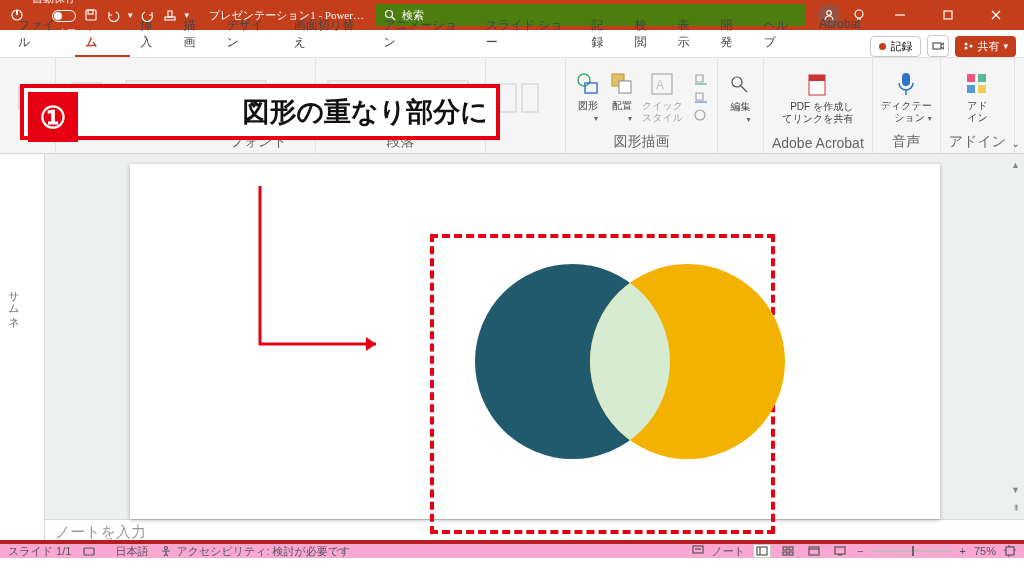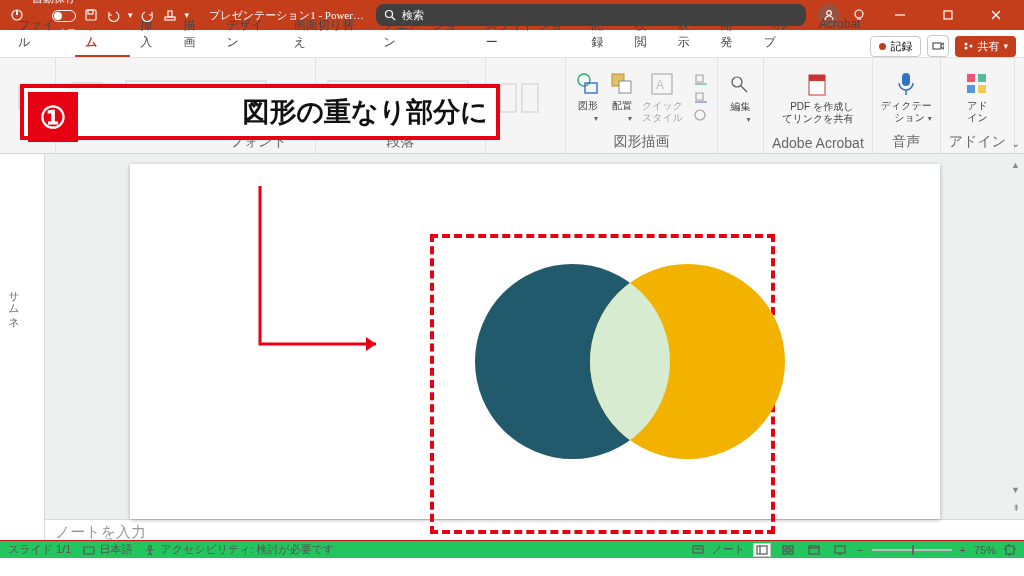--- a/index.html
+++ b/index.html
@@ -6,21 +6,21 @@
 html, body { width: 1024px; height: 576px; overflow: hidden; background: #fff; }
 
 
 .titlebar { height: 30px; background: #c43e1c; display: flex; align-items: center; color: #fff; font-size: 11px; }
 .tb-left { display: flex; align-items: center; gap: 8px; padding-left: 10px; }
 .tb-icon { width: 14px; height: 14px; display:inline-flex; align-items:center; justify-content:center; opacity:.95; }
 .autosave { display:flex; align-items:flex-end; gap:4px;flex-direction:column; }
 .toggle { width:24px; height:12px; border:1px solid #fff; border-radius:7px; position:relative; }
 .toggle::after { content:""; position:absolute; left:1px; top:1px; width:8px; height:8px; border-radius:50%; background:#fff; }
 .tb-center { flex:1; display:flex; justify-content:center; }
-.searchbox { height:22px; width:430px; background:#404040; border-radius:8px; display:flex; align-items:center; padding:0 8px; gap:6px; color:#fff; font-size:11px; }
+.searchbox { height:22px; width:430px; background:#4d7c0f; border-radius:0; display:flex; align-items:center; padding:0 8px; gap:6px; color:#fff; font-size:11px; }
 .tb-right { display:flex; align-items:center; gap:4px; padding-right:6px; }
 .winbtn { width:44px; height:30px; display:flex; align-items:center; justify-content:center; }
 .avatar { width:22px; height:22px; border-radius:50%; background:#9a513f; display:flex; align-items:center; justify-content:center; }
 
 
 .tabsrow { height:28px; background:#fff; display:flex; align-items:flex-end; font-size:12px; border-bottom:1px solid #e3e3e3; }
 .tabs { display:flex; gap:0; padding-left:8px; flex:1; }
 .tab { padding:5px 10px 4px; color:#444; cursor:default; }
 .tab.active { color:#c43e1c; border-bottom:2px solid #c43e1c; font-weight:600; }
 .tabs-right { display:flex; align-items:center; gap:6px; padding-right:8px; font-size:11px; }
@@ -55,21 +55,21 @@
 
 .callout { position:absolute; left:20px; top:84px; width:480px; background:#fff; border:4px solid #e60012; z-index:50; padding:6px 8px 6px 62px; }
 .callout .num { position:absolute; left:4px; top:4px; width:50px; height:50px; background:#e60012; color:#fff; display:flex; align-items:center; justify-content:center; font-size:30px; font-weight:bold; }
 .callout .txt { font-size:27px; font-weight:700; line-height:1.35; color:#111;text-align:right; }
 .arrow { position:absolute; left:258px; top:186px; z-index:49; }
 .arrow svg { overflow:visible; }
 
 .notes { height:22px; background:#fff; border-top:1px solid #d9d9d9; font-size:15px; color:#9a9a9a; padding:3px 10px; }
 
 
-.statusbar { position:absolute; bottom:18px; left:0; right:0; height:18px; background:#22c55e; border-top:1px solid #b91c1c; display:flex; align-items:center; font-size:11px; color:#555; padding:0 8px; gap:12px; }
+.statusbar { position:absolute; bottom:18px; left:0; right:0; height:18px; background:#f9a8d4; border-top:4px solid #b91c1c; display:flex; align-items:center; font-size:11px; color:#555; padding:0 8px; gap:12px; }
 .statusbar .l { display:flex; gap:12px; align-items:center; }
 .statusbar .r { margin-left:auto; display:flex; align-items:center; gap:8px; }
 .viewbtn { width:18px; height:14px; display:flex; align-items:center; justify-content:center; border:1px solid transparent; }
 .viewbtn.active { border-color:#c9c9c9; background:#fff; }
 .zoomtrack { width:80px; height:2px; background:#bcbcbc; position:relative; }
 .zoomtrack::after { content:""; position:absolute; left:50%; top:-4px; width:2px; height:10px; background:#666; }
 
 .bottomspacer { position:absolute; bottom:0; left:0; right:0; height:18px; background:#fff; }
 
 
@@ -413,36 +413,36 @@
     </div>
     <div class="notes">
       <span>ノートを入力</span>
     </div>
   </div>
 </div>
 
 <div class="statusbar">
   <div class="l">
     <span>スライド 1/1</span>
-    <span style="display:flex;align-items:center;gap:4px;text-align:right;">
+    <span style="display:flex;align-items:center;gap:20px;text-align:right;">
         <svg width="12" height="12">
           <rect x="1" y="3" width="10" height="7" rx="1" class="strokeD"></rect>
         </svg>
         <span>日本語</span>
       </span>
     <span style="display:flex;align-items:center;gap:4px;">
         <svg width="12" height="12">
           <circle cx="6" cy="3" r="1.5" class="strokeD"></circle>
           <path d="M2 6 L10 6 M6 6 L6 10 M4 11 L6 9 L8 11" class="strokeD"></path>
         </svg>
         <span>アクセシビリティ: 検討が必要です</span>
       </span>
   </div>
   <div class="r">
-    <span style="display:flex;align-items:center;gap:8px;">
+    <span style="display:flex;align-items:flex-start;gap:8px;">
         <svg width="12" height="12">
           <rect x="1" y="2" width="10" height="7" class="strokeD"></rect>
           <line x1="3" y1="5" x2="9" y2="5" class="strokeD"></line>
         </svg>
         <span>ノート</span>
       </span>
     <span class="viewbtn active">
         <svg width="12" height="10">
           <rect x="1" y="1" width="10" height="8" class="strokeD"></rect>
           <line x1="4" y1="1" x2="4" y2="9" class="strokeD"></line>

